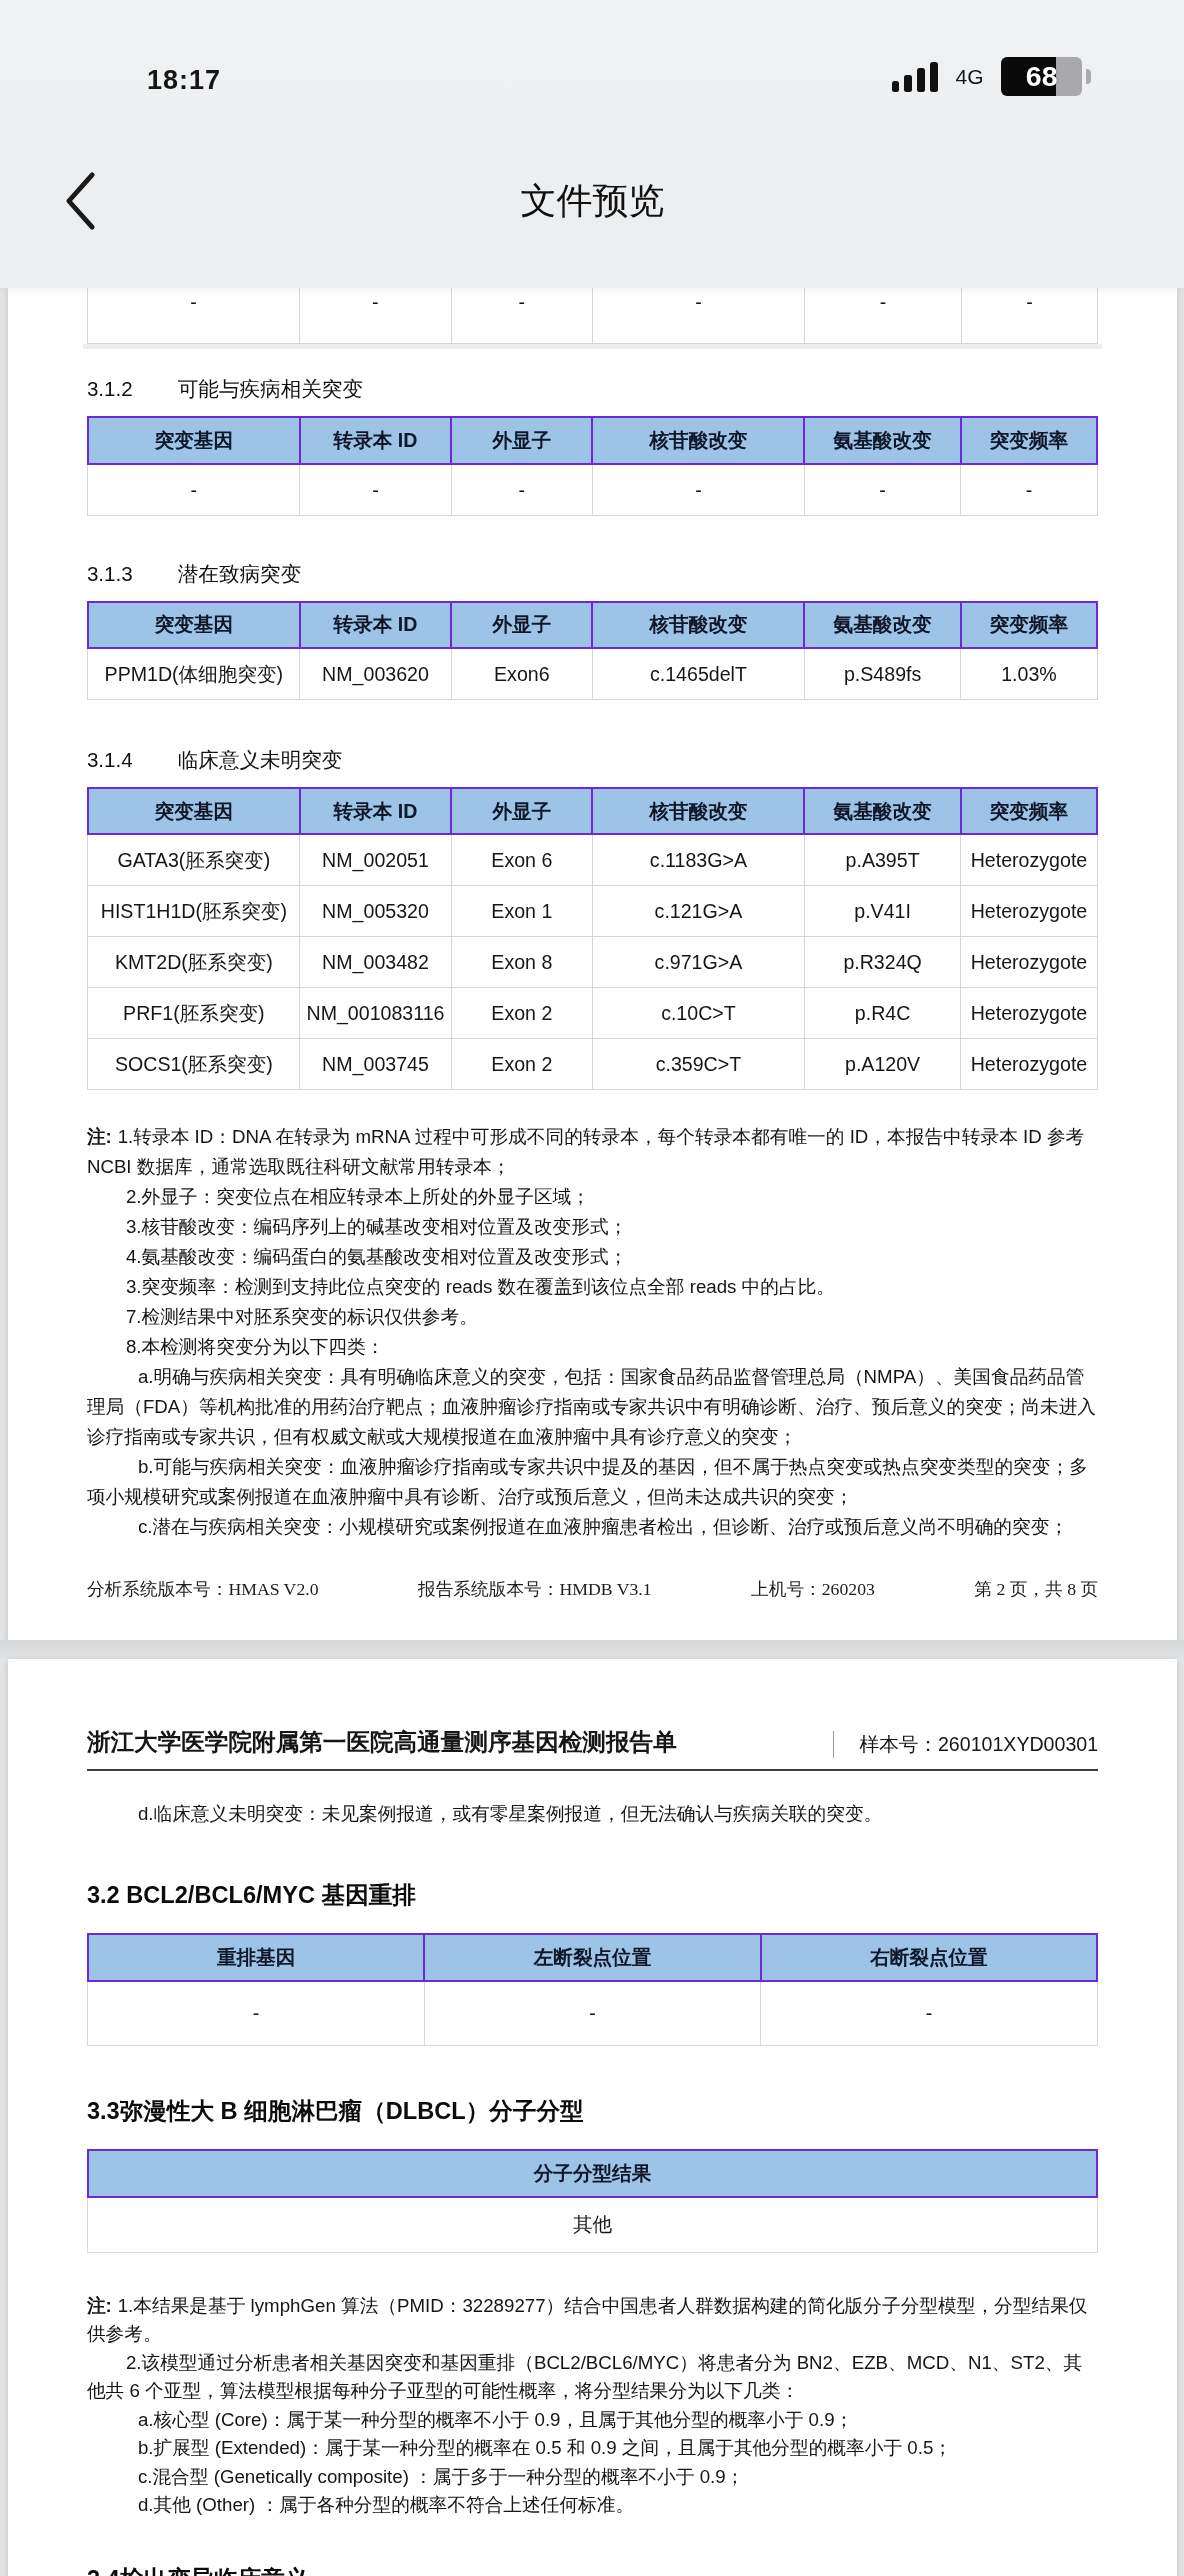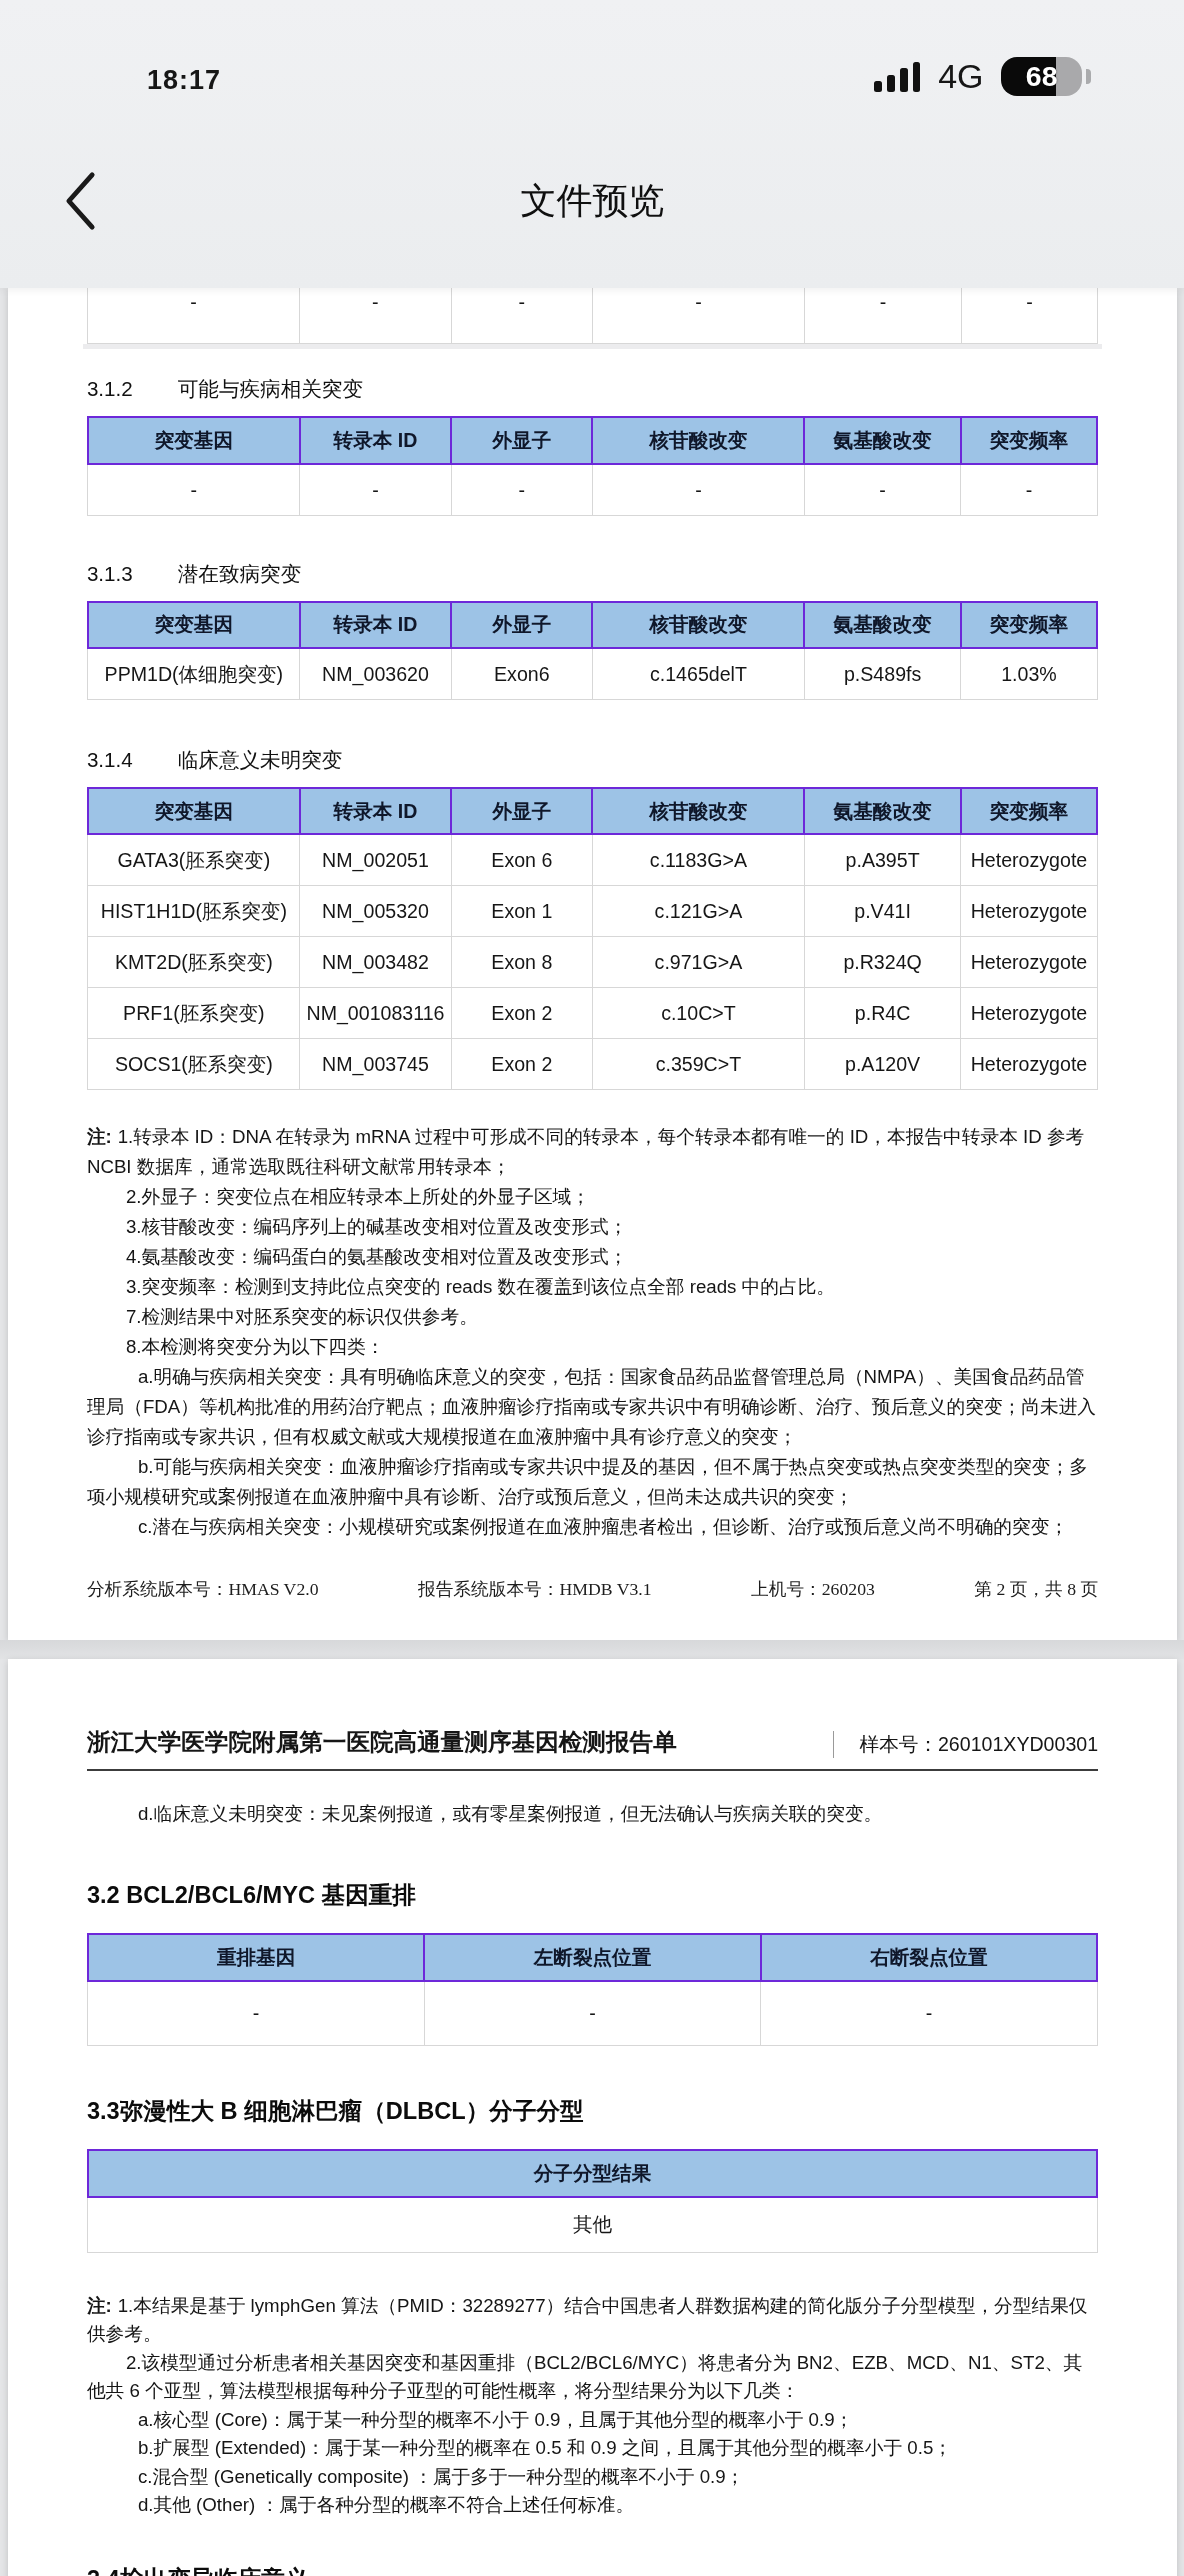--- a/index.html
+++ b/index.html
@@ -12,22 +12,22 @@
   }
   
   .topchrome { background:linear-gradient(#f0f1f3,#ebedef); box-shadow:0 3.9px 6.9px rgba(0,0,0,.05); position:relative; z-index:5; }
   .statusbar { height:114px; display:flex; align-items:flex-end; justify-content:space-between; padding:0 94px 17.7px 147px; }
   .time { font-size:27px; font-weight:700; letter-spacing:1px; }
   .status-right { display:flex; align-items:center; gap:17.7px; }
   .signal { display:flex; align-items:flex-end; gap:4.9px; height:29.5px; }
   .signal i { display:block; width:7.9px; background:#111; border-radius:2.5px; }
   .signal i:nth-child(1){height:10.8px;} .signal i:nth-child(2){height:16.7px;}
   .signal i:nth-child(3){height:23.6px;} .signal i:nth-child(4){height:29.5px;}
-  .nettype { font-size:34px; font-weight:500; }
-  .battery { position:relative; width:81px; height:39px; border-radius:16px; overflow:hidden;
+  .nettype { font-size:21px; font-weight:500; }
+  .battery { position:relative; width:81px; height:39px; border-radius:6px; overflow:hidden;
              background:linear-gradient(to right,#0a0a0a 0 68%, #a9a9ab 68% 100%);
              display:flex; align-items:center; justify-content:center; }
   .battery span { color:#fff; font-size:28.5px; font-weight:700; text-shadow:0 0 2px rgba(0,0,0,.6); }
   .battery-nub { width:4.9px; height:14.7px; background:#aaabad; border-radius:0 3.9px 3.9px 0; margin-left:2px; }
   .navbar { height:174px; position:relative; display:flex; align-items:center; justify-content:center; }
   .back-btn { position:absolute; left:51px; top:50%; transform:translateY(-50%); width:59px; height:79px; display:flex; align-items:center; justify-content:center; cursor:pointer; }
   .nav-title { font-size:36px; font-weight:400; color:#101010; }
   
   .viewer { position:relative; }
   .page { margin:0 7.9px; background:#fff; box-shadow:0 2px 6.9px rgba(0,0,0,.16); padding:0 79px; }

